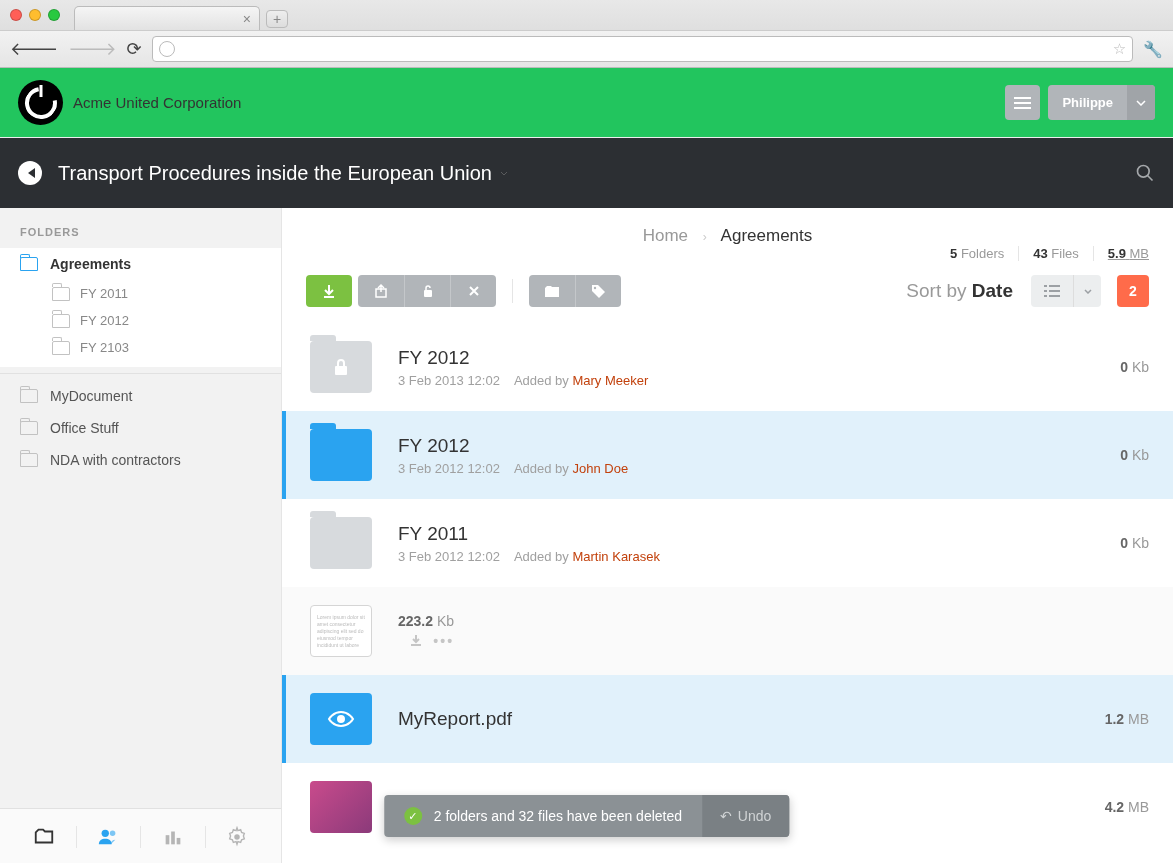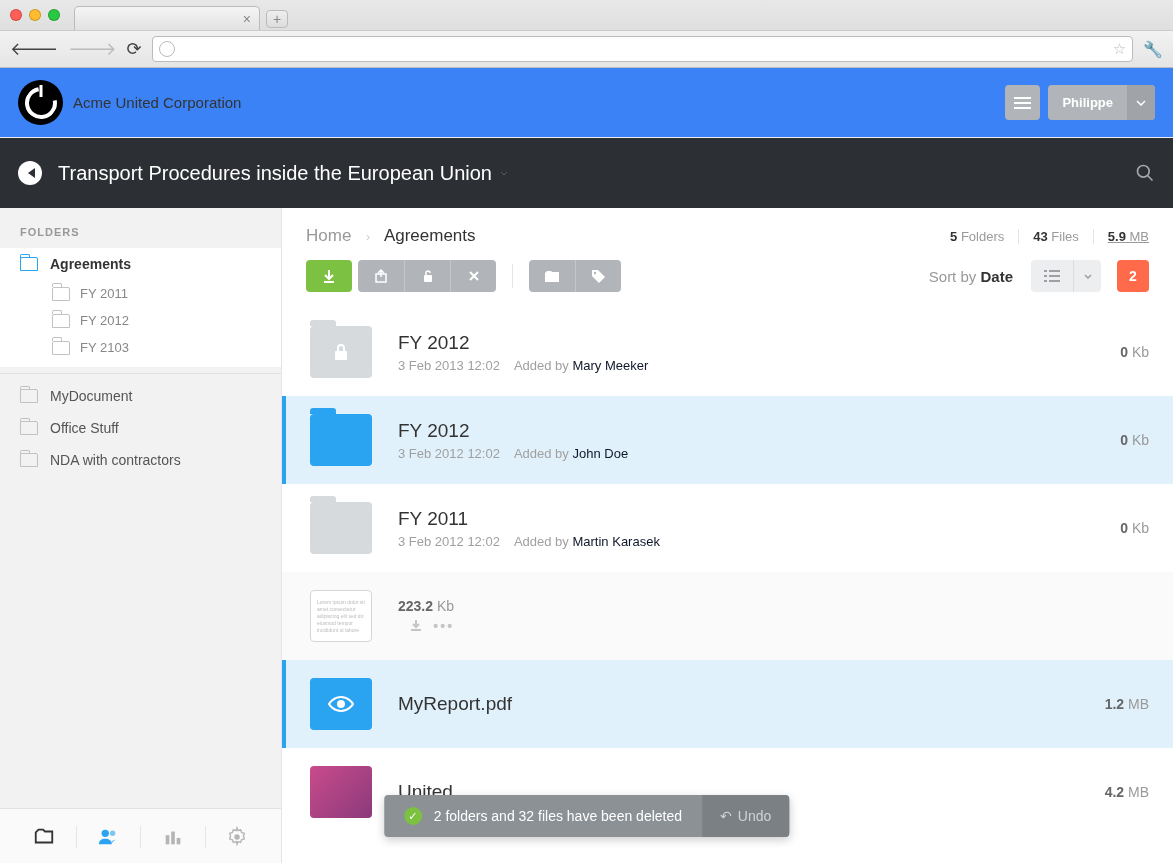--- a/index.html
+++ b/index.html
@@ -17,21 +17,21 @@
   .chrome-toolbar { height:37px; background:linear-gradient(#f2f2f2,#e5e5e5); border-top:1px solid #ccc; display:flex; align-items:center; padding:0 10px; gap:10px; }
   .nav-arrows { display:flex; gap:10px; font-size:18px; }
   .nav-arrows span { color:#444; }
   .nav-arrows span.dis { color:#bbb; }
   .url-bar { flex:1; height:26px; background:#fff; border:1px solid #bbb; border-radius:4px; display:flex; align-items:center; padding:0 6px; gap:6px; }
   .url-bar .globe { width:16px;height:16px;border:1px solid #bbb;border-radius:50%; color:#bbb;}
   .url-bar .star { margin-left:auto; color:#bbb; font-size:15px;}
   .wrench { font-size:16px; color:#444;}
   
   
-  .app-header { height:70px; background:#3b82f6; display:flex; align-items:center; padding:0 18px; border-bottom:1px solid #eee; }
+  .app-header { height:70px; background:#22c55e; display:flex; align-items:center; padding:0 18px; border-bottom:1px solid #eee; }
   .logo { width:45px; height:45px; background:#000; border-radius:50%; display:flex; align-items:center; justify-content:center; position:relative; }
   .logo::after{ content:""; position:absolute; width:24px;height:24px; border:4px solid #fff; border-radius:50%; border-top-color:transparent; transform:rotate(35deg);}
   .logo::before{ content:""; position:absolute; width:3px; height:12px; background:#fff; top:5px; left:50%; transform:translateX(-50%);}
   .logo-text { margin-left:10px; font-weight:500; font-size:15px; }
   .header-right { margin-left:auto; display:flex; gap:8px; }
   .hamburger { width:35px; height:35px; background:#b1b5b9; border-radius:4px; display:flex; flex-direction:column; align-items:center; justify-content:center; gap:3px; }
   .hamburger div{width:17px;height:2px;background:#fff;}
   .user-btn { height:35px; background:#b1b5b9; border-radius:4px; display:flex; align-items:center; }
   .user-btn .name{ padding:0 14px; color:#fff; font-weight:600; font-size:13px;}
   .user-btn .chev{ width:28px; height:35px; background:#a0a4a8; border-radius:0 4px 4px 0; display:flex;align-items:center; justify-content:center; }
@@ -60,40 +60,40 @@
   .sb-item.active .fic::before{border-color:#2aa3f0;}
   .sb-divider{height:1px; background:#e1e1e1; margin:6px 0;}
   .sb-bottom{ margin-top:auto; height:56px; border-top:1px solid #e1e1e1; background:#fafafa; display:flex; align-items:center; justify-content:space-around; padding:0 12px;}
   .sb-bottom .bi{ flex:1; display:flex; justify-content:center; color:#b5b5b5; border-right:1px solid #e5e5e5;}
   .sb-bottom .bi:last-child{border-right:none;}
   .sb-bottom .bi.active{color:#2aa3f0;}
   .sb-bottom svg{width:22px;height:22px;}
   
   
   .main { flex:1; overflow:hidden; }
-  .main-head{ padding:18px 24px 14px; display:flex; align-items:center;}
+  .main-head{ padding:18px 24px 14px; display:flex; align-items:center;flex-direction:column;}
   .breadcrumb{ font-size:17px; color:#999;}
   .breadcrumb .cur{color:#333;}
   .breadcrumb .sep{margin:0 10px; color:#ccc; font-size:12px;}
   .stats{ margin-left:auto; display:flex; gap:0; font-size:13px; color:#999;justify-content:space-between;}
   .stats .st{padding:0 14px; border-right:1px solid #e5e5e5;}
   .stats .st:last-child{border:none; padding-right:0;text-decoration:underline;}
   .stats b{color:#333; font-weight:600;}
   
   .toolbar{ padding:0 24px 16px; display:flex; align-items:center; gap:6px;}
   .tbtn{ width:46px; height:32px; border-radius:4px; display:flex; align-items:center; justify-content:center; color:#fff;}
   .tbtn.green{background:#7cc141;}
   .tbtn.grey{background:#b1b5b9;}
   .tgroup{display:flex;}
   .tgroup .tbtn{border-radius:0;}
   .tgroup .tbtn:first-child{border-radius:4px 0 0 4px;}
   .tgroup .tbtn:last-child{border-radius:0 4px 4px 0;}
   .tgroup .tbtn + .tbtn{border-left:1px solid rgba(255,255,255,.25);}
   .tdiv{width:1px;height:24px; background:#e5e5e5; margin:0 10px;}
-  .sort{margin-left:auto; color:#999; font-size:15px;}
+  .sort{margin-left:auto; color:#999; font-size:19px;}
   .sort b{color:#333;}
   .view-toggle{ margin-left:12px; display:flex; background:#eceeef; border-radius:4px;}
   .view-toggle .vt{ width:42px; height:32px; display:flex; align-items:center; justify-content:center;}
   .view-toggle .vt+.vt{border-left:1px solid #ddd; width:28px;}
   .count-badge{ margin-left:10px; width:32px; height:32px; background:#ff6b4a; color:#fff; border-radius:4px; display:flex; align-items:center; justify-content:center; font-weight:600;}
   
   .file-list{}
   .row{ display:flex; align-items:center; padding:18px 24px; gap:26px; border-left:4px solid transparent; position:relative;}
   .row.selected{ background:#e1f1fb; border-left-color:#2aa3f0;}
   .row.hovered{ background:#fafafa;}
@@ -102,21 +102,21 @@
   .thumb.folder-grey::before{content:"";position:absolute;width:26px;height:6px;background:#d7dadd;top:-6px;left:0;border-radius:3px 3px 0 0;}
   .thumb.folder-blue{background:#2aa3f0; position:relative;}
   .thumb.folder-blue::before{content:"";position:absolute;width:26px;height:6px;background:#2aa3f0;top:-6px;left:0;border-radius:3px 3px 0 0;}
   .thumb.doc{background:#fff; border:1px solid #d5d5d5; font-size:5px; line-height:1.4; color:#bbb; padding:6px; overflow:hidden;}
   .thumb.pdf{background:#2aa3f0; color:#fff;}
   .thumb.img{background:linear-gradient(135deg,#c94b8c,#8b3a7a);}
   .lock-ic{color:#fff;}
   .row-body{flex:1;}
   .row-title{font-size:19px; font-weight:300; color:#333;}
   .row-meta{margin-top:4px; font-size:13px; color:#a0a0a0;}
-  .row-meta .by{color:#0f172a; font-weight:500;}
+  .row-meta .by{color:#c2410c; font-weight:500;}
   .row-meta .sep2{display:inline-block; width:14px;}
   .row-size{ color:#999; font-size:14px; text-align:right;}
   .row-size b{color:#666;}
   .row-actions{display:flex; gap:10px; margin-top:4px; justify-content:flex-end;}
   .row-actions span{color:#c5c5c5;}
 
   
   .toast{ position:fixed; bottom:26px; left:50%; transform:translateX(-50%); display:flex; background:#8b9195; color:#fff; border-radius:4px; font-size:14px; box-shadow:0 3px 10px rgba(0,0,0,.2);}
   .toast .msg{padding:12px 20px; display:flex; align-items:center; gap:12px;}
   .toast .check{width:18px;height:18px;background:#7cc141;border-radius:50%;display:flex;align-items:center;justify-content:center;font-size:11px;}

